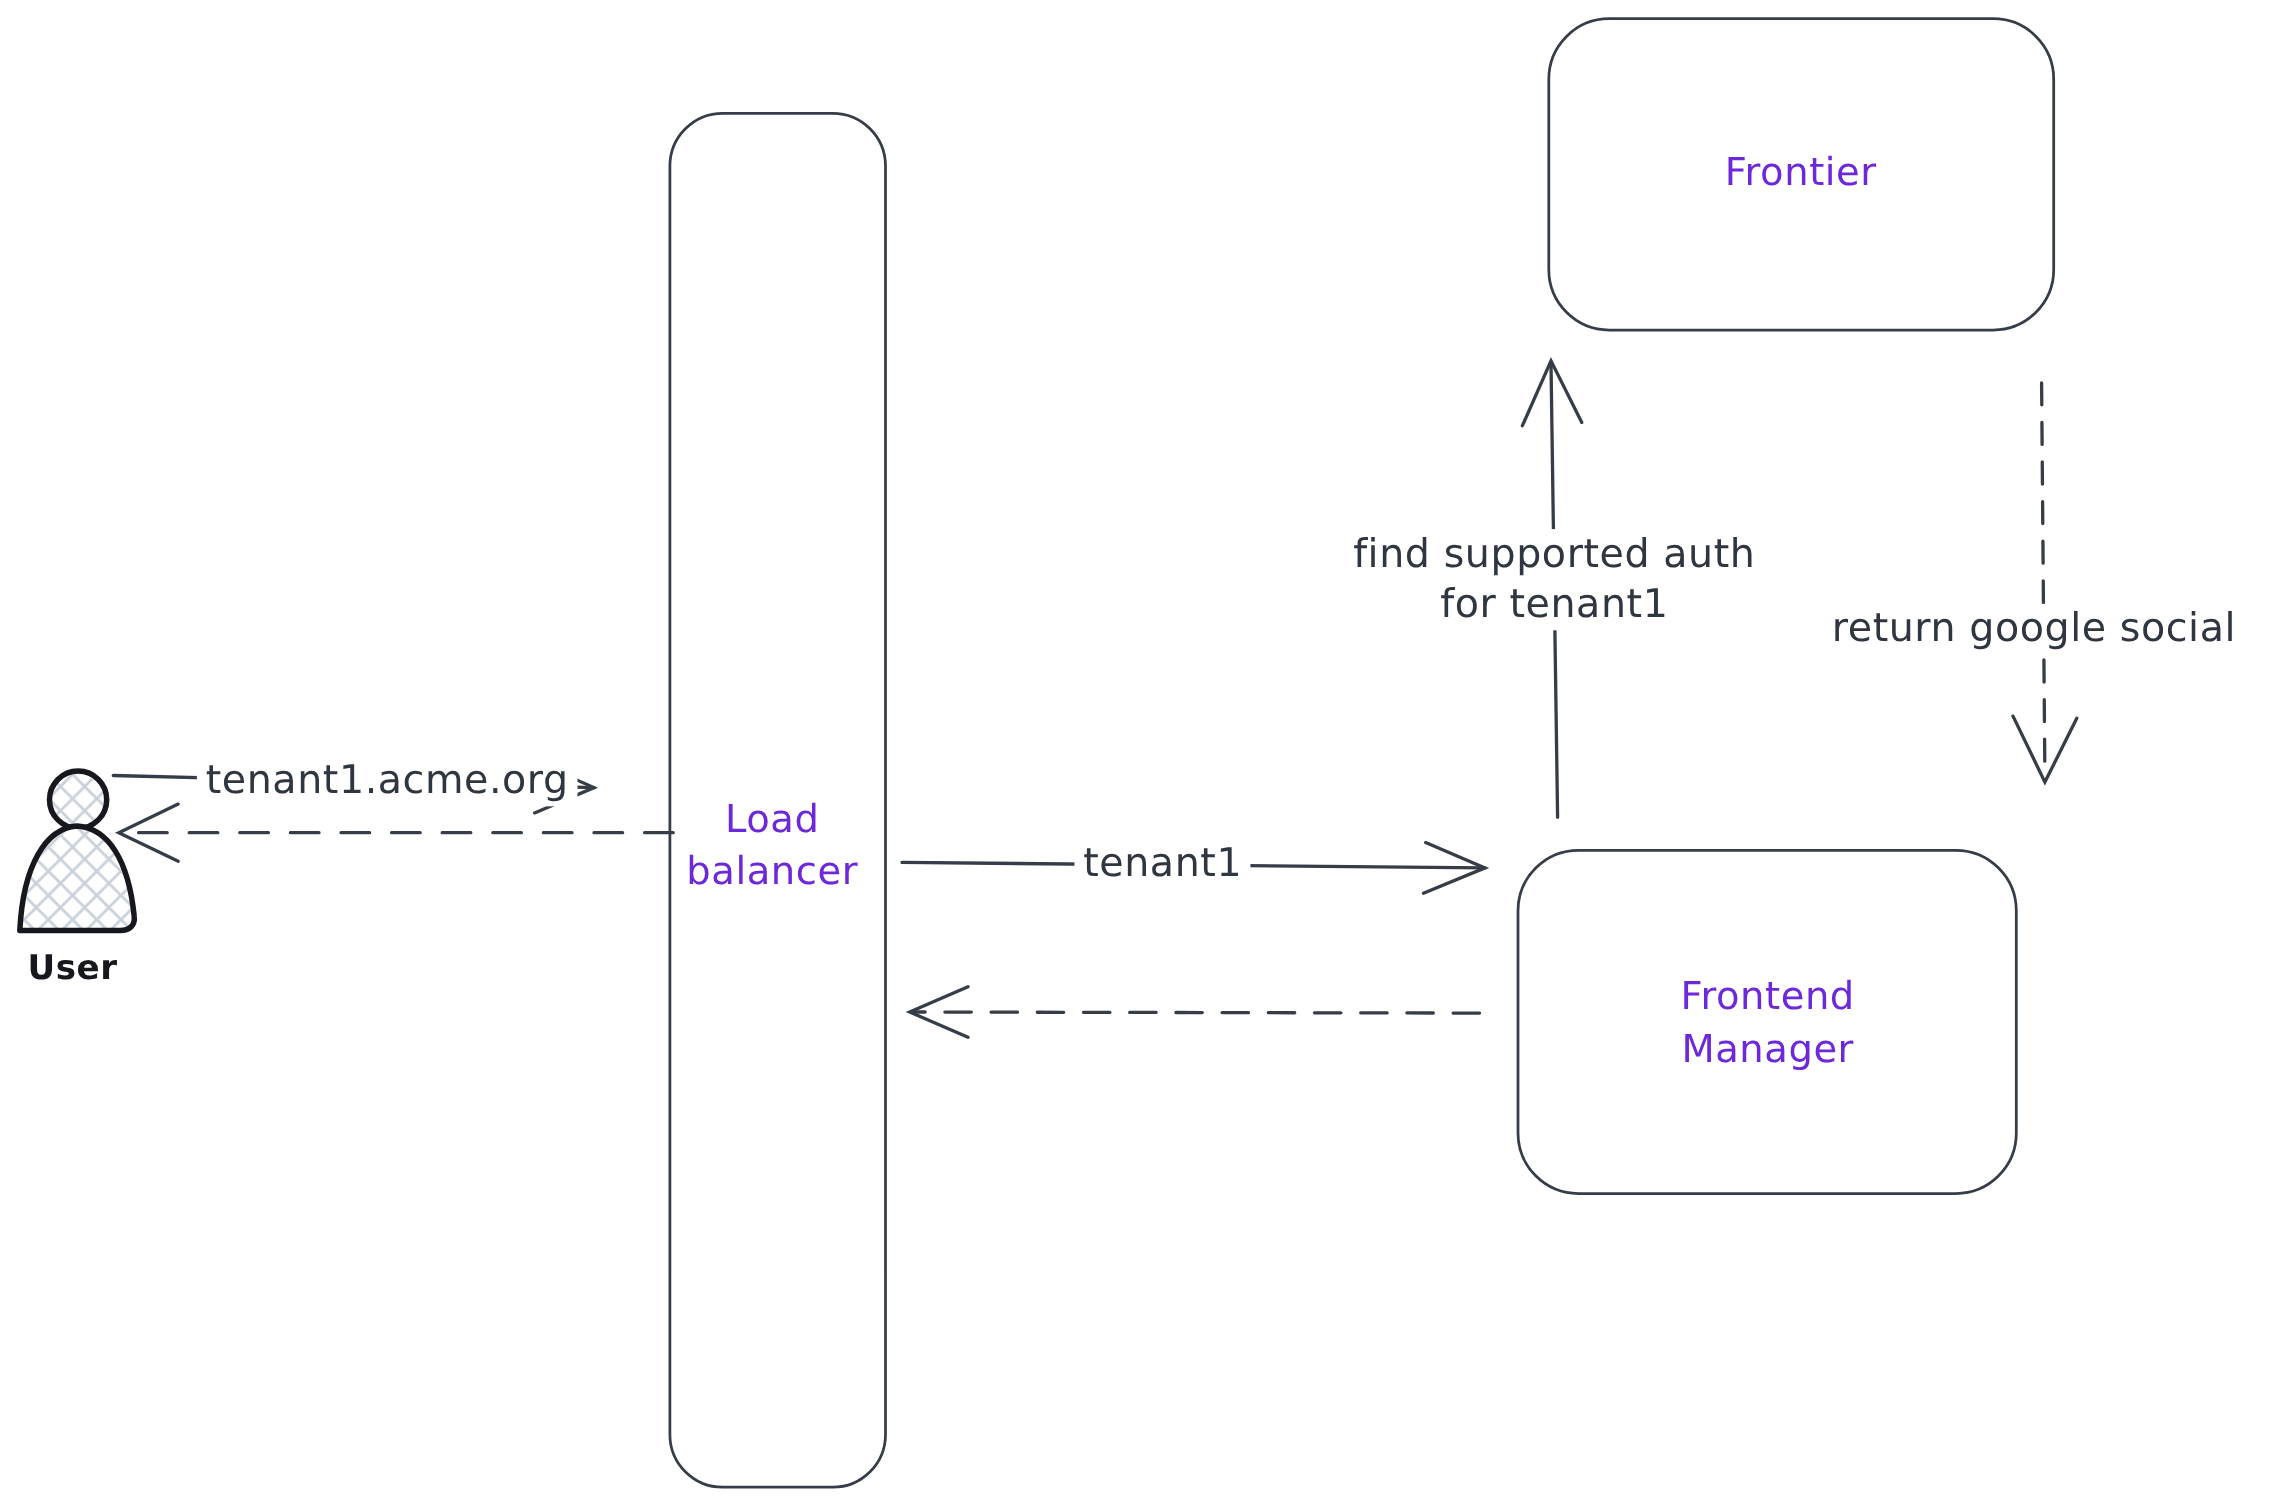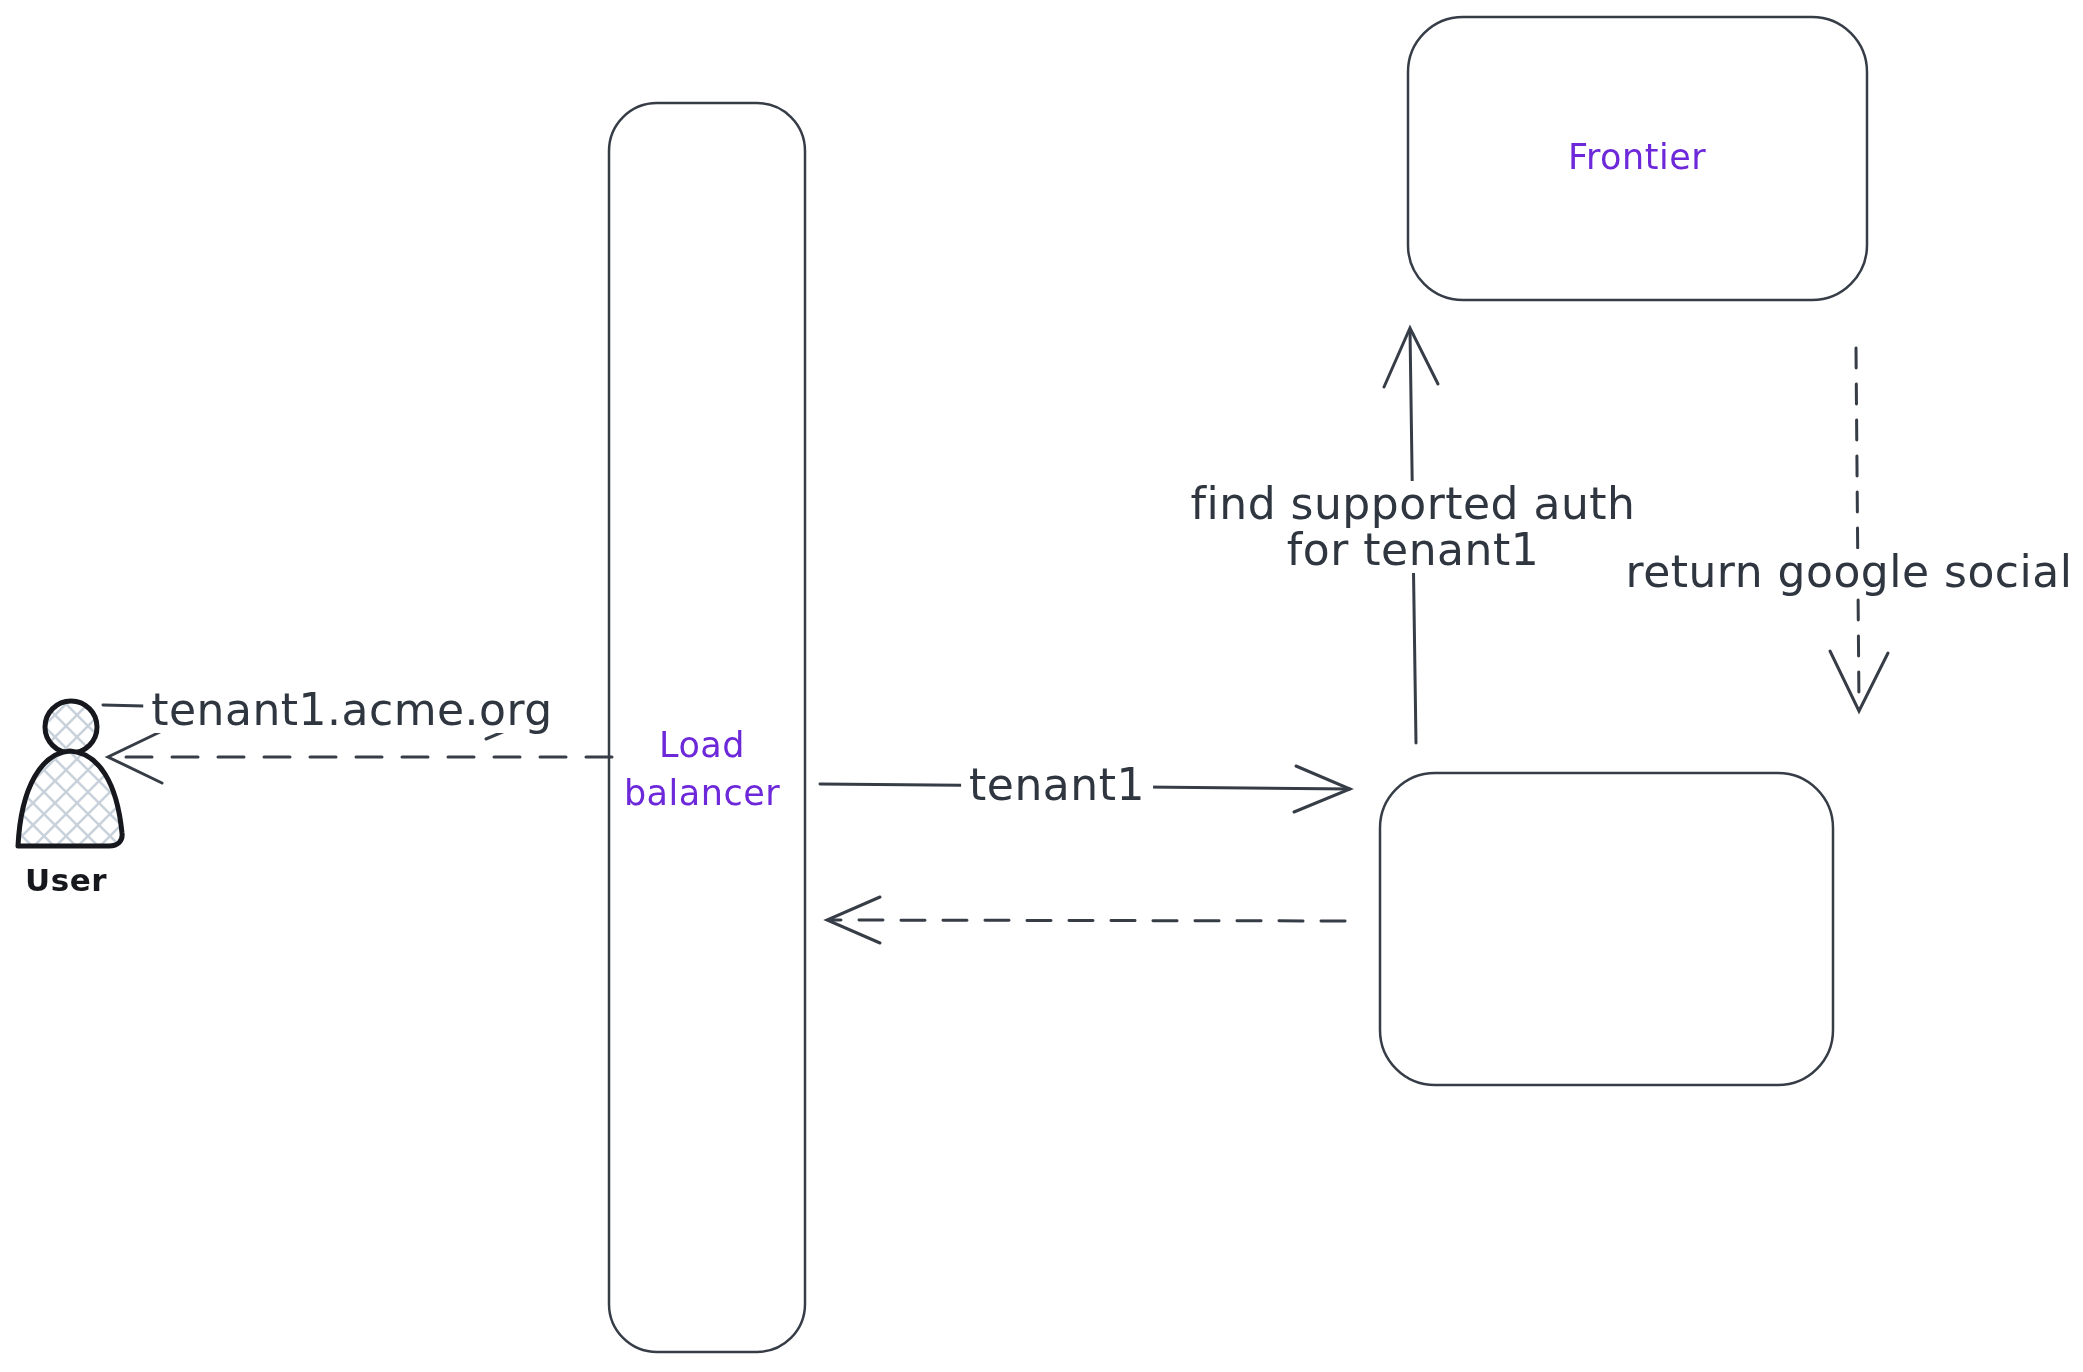--- a/index.html
+++ b/index.html
@@ -12,21 +12,21 @@
     overflow:hidden;
   }
   #diagram-svg{position:absolute;left:0;top:0;}
   .lbl{
     position:absolute;
     transform:translate(-50%,-50%);
     color:#2f3640;
     background:#ffffff;
     white-space:nowrap;
     text-align:center;
-    font-size:44px;
+    font-size:36px;
     line-height:46px;
     padding:0 8px;
     letter-spacing:0.5px;
   }
   .node-lbl{
     background:transparent;
     font-size:35px;
     line-height:48px;
     color:#6d28d9;
   }
@@ -95,20 +95,24 @@
     </g>
   </svg>
 
   <div class="lbl node-lbl" style="left:702px;top:769px;">
     <span>Load</span>
     <span>balancer</span>
   </div>
 
   <div class="lbl node-lbl" style="left:1637px;top:157px;">Frontier</div>
 
+  <div class="lbl node-lbl" style="left:1607px;top:930px;">
+    <span>Frontend</span>
+    <span>Manager</span>
+  </div>
 
   <div class="lbl user-lbl" style="left:66px;top:880px;">User</div>
 
   <div class="lbl" style="left:352px;top:710px;">tenant1.acme.org</div>
 
   <div class="lbl" style="left:1057px;top:785px;">tenant1</div>
 
 
   <div class="lbl" style="left:1413px;top:527px;">
     <span>find supported auth</span>

